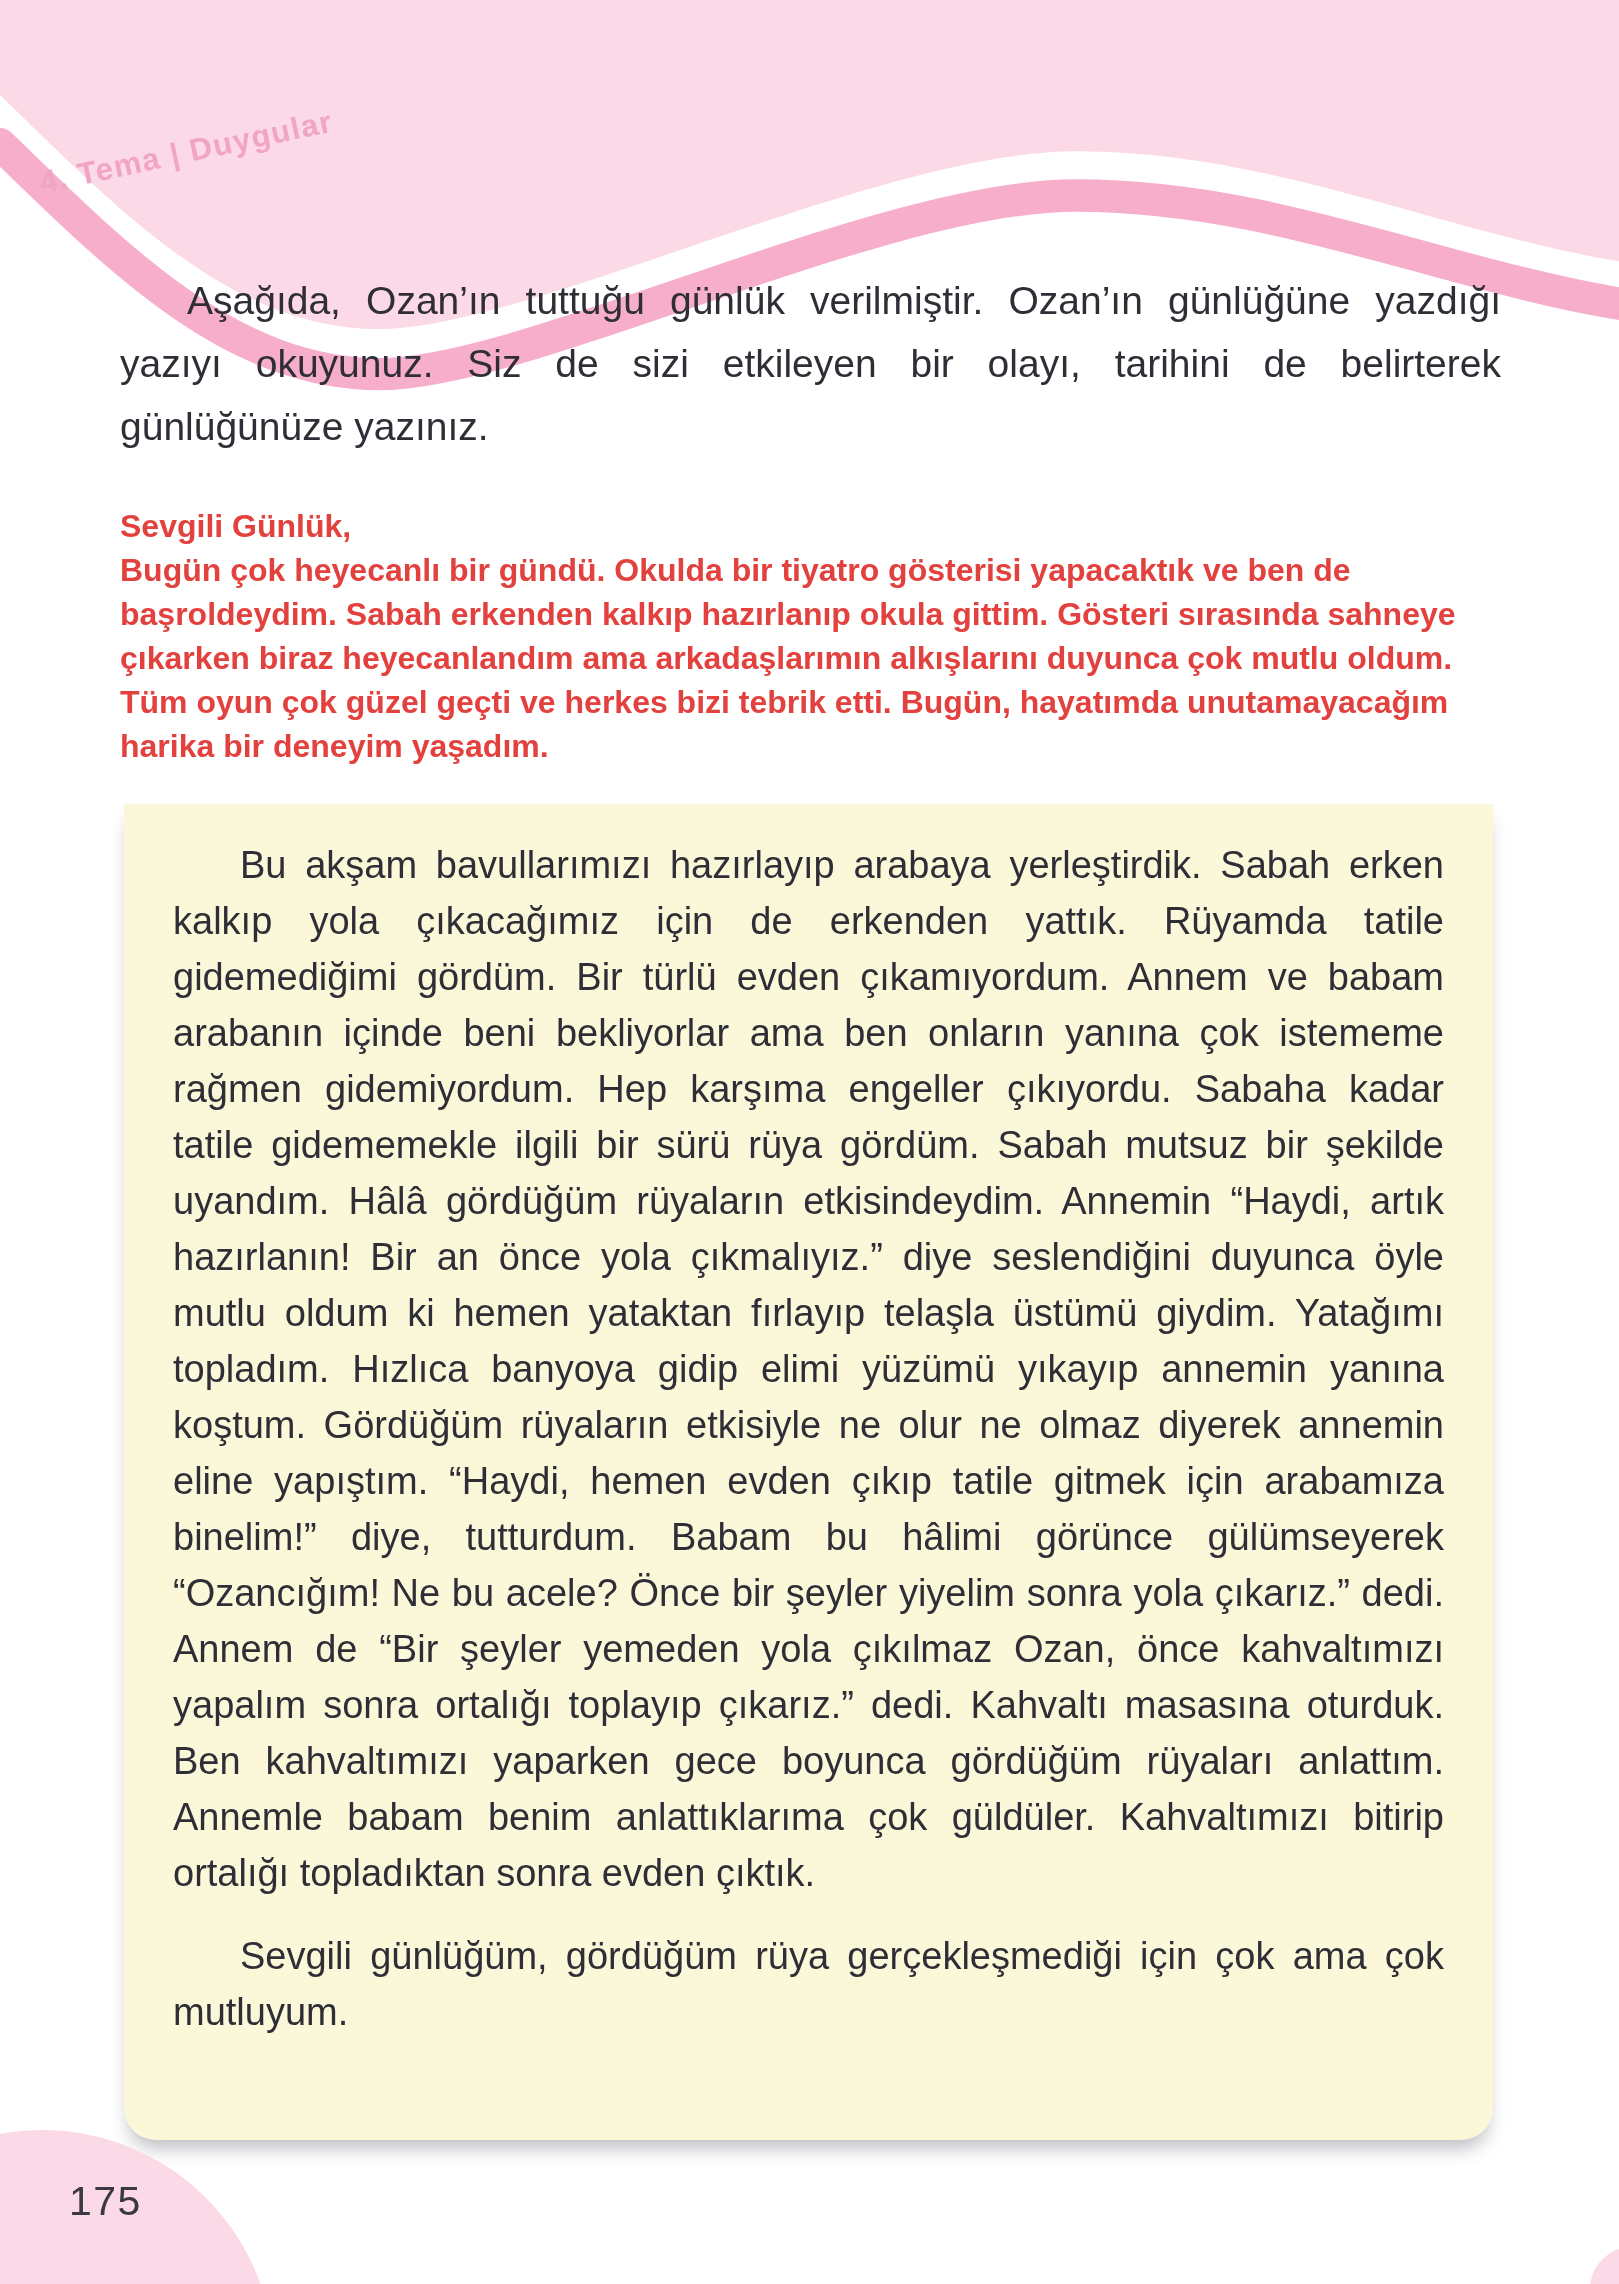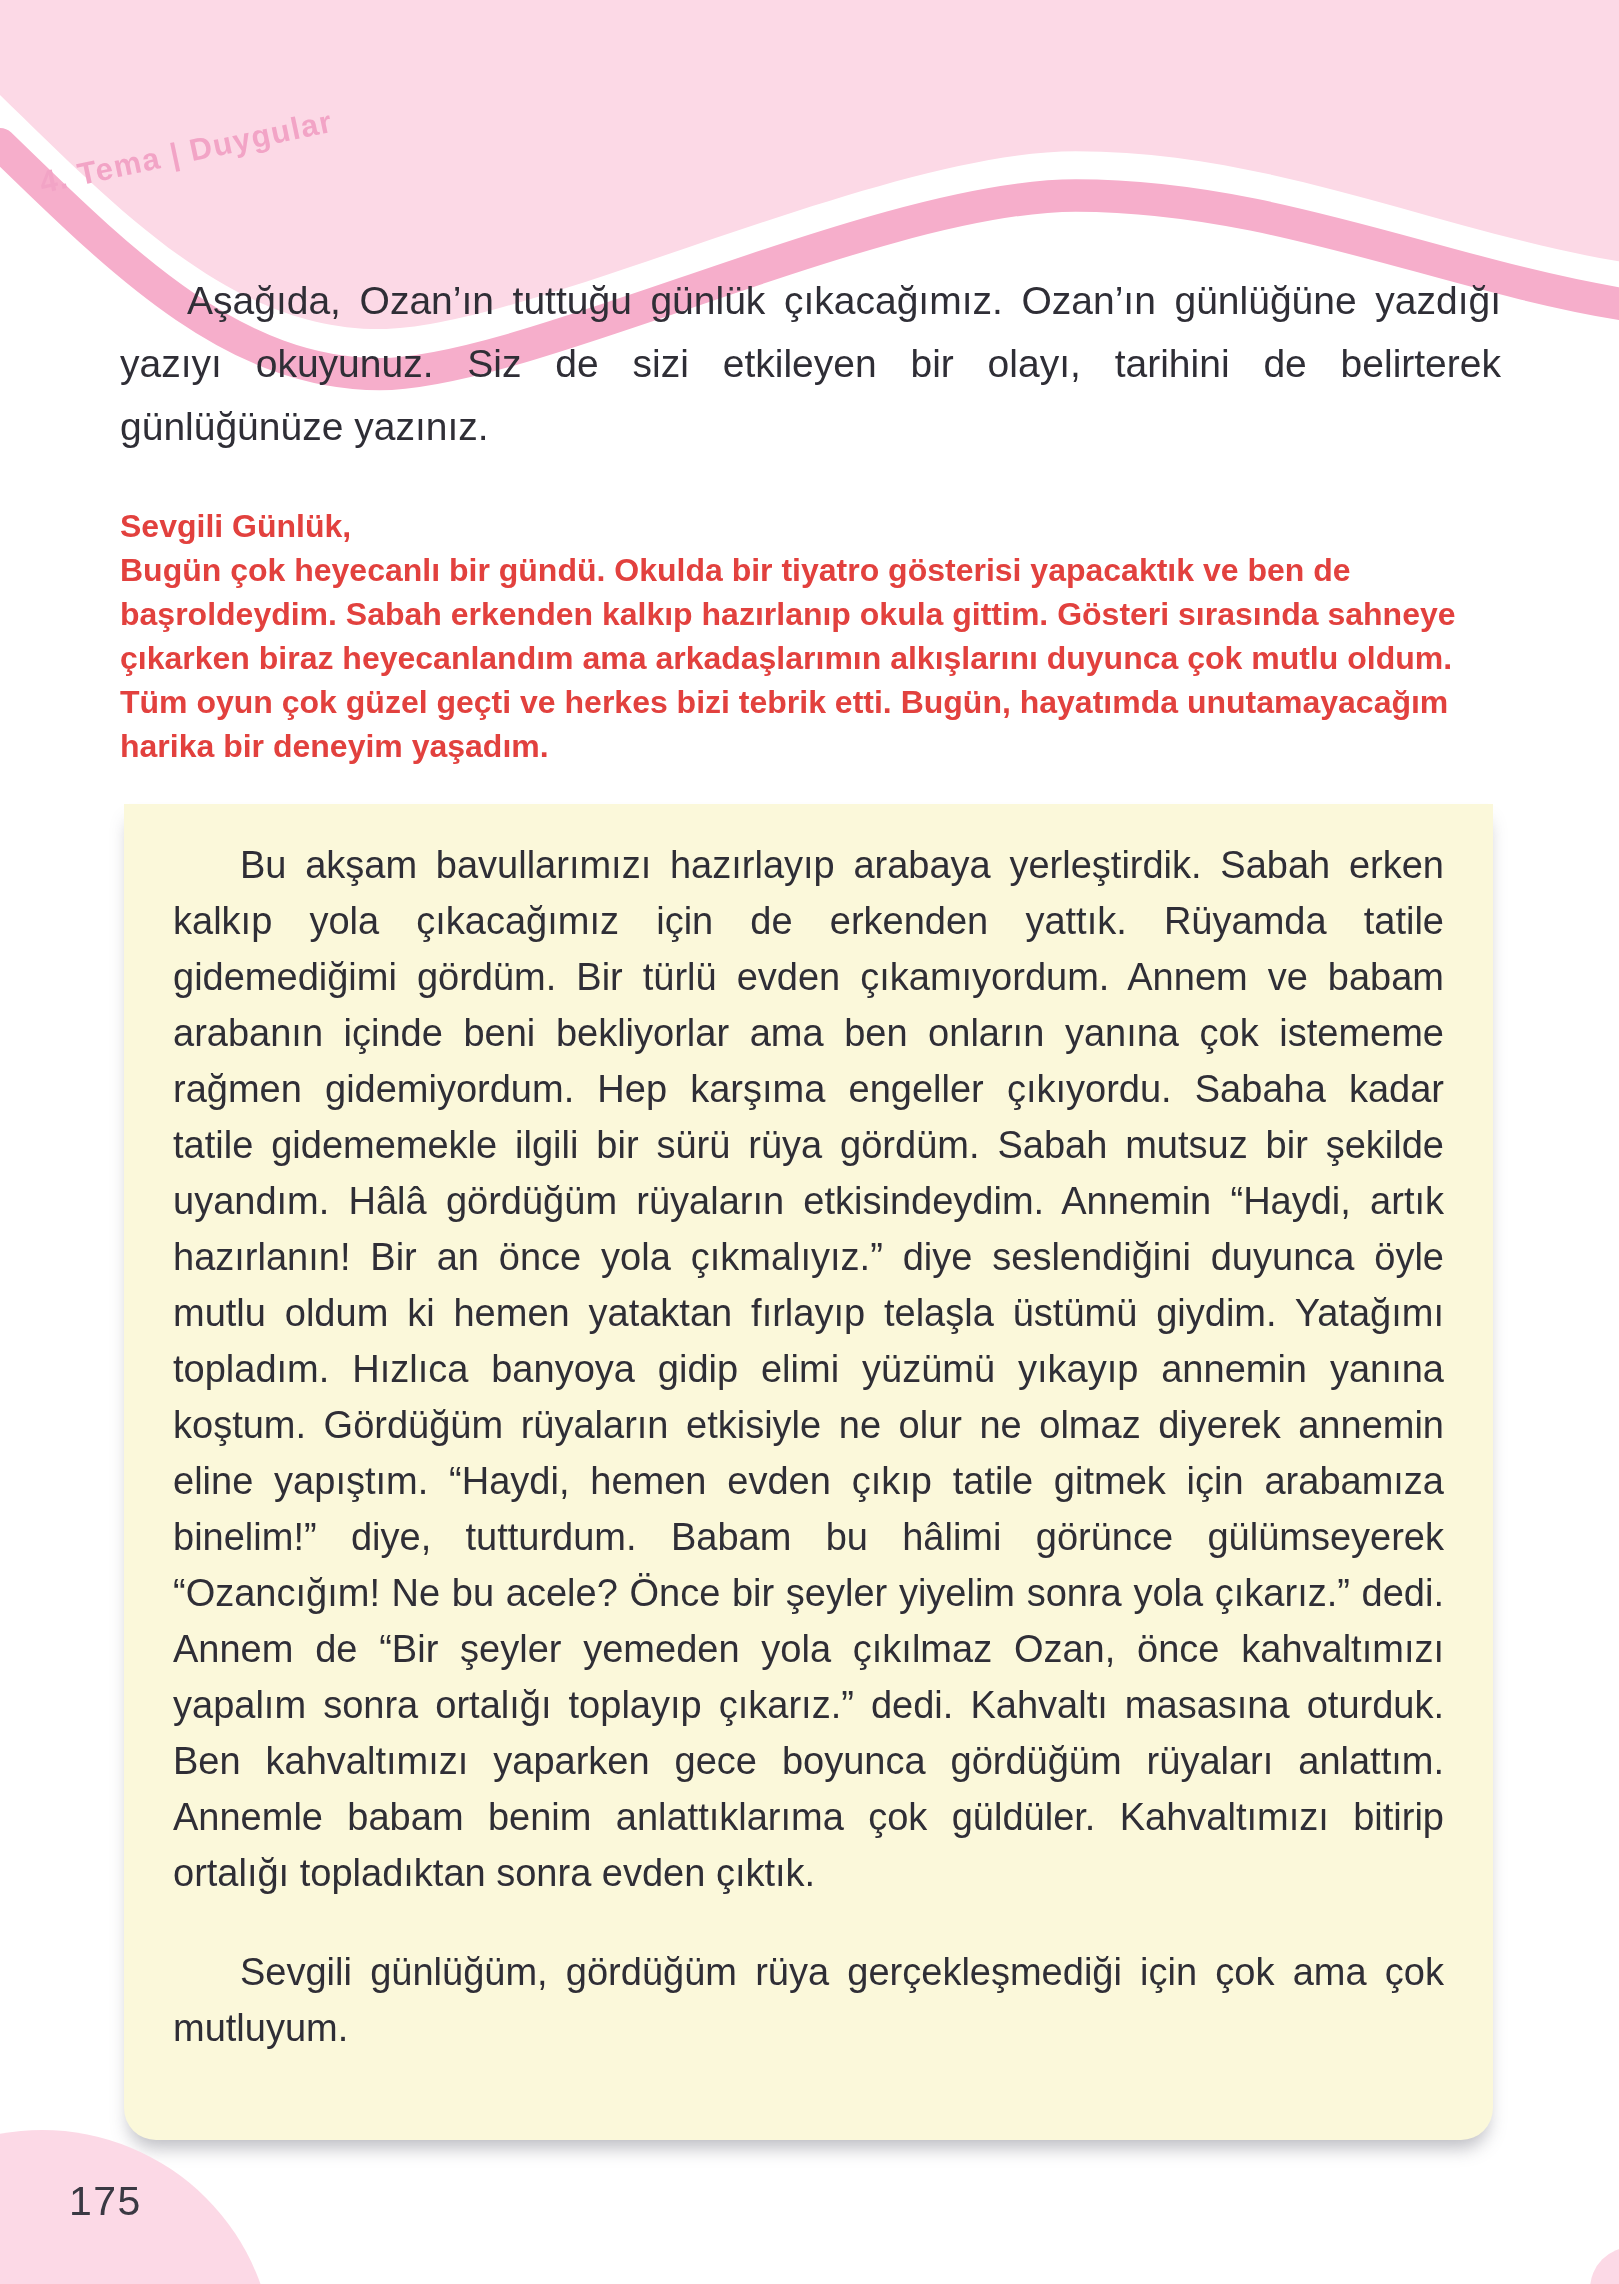--- a/index.html
+++ b/index.html
@@ -48,21 +48,21 @@
     border-radius:0 0 32px 32px;
     box-shadow:0 12.7px 18.3px -5.6px rgba(90,90,105,0.40);
     box-sizing:border-box;
     padding:33px 49px 0 49px;
   }
   .cream-box p{
     margin:0;
     font-size:38px;line-height:56px;color:var(--ink);
     text-align:justify;text-indent:67px;
   }
-  .cream-box p.second{margin-top:43px;}
+  .cream-box p.second{margin-top:27px;}
   .page-number-blob{
     position:absolute;left:-190px;top:2130px;width:464px;height:464px;
     border-radius:50%;
     background:var(--pink-light);
   }
   .page-number{
     position:absolute;left:69px;top:2178px;
     font-size:41px;color:var(--page-num-ink);
     letter-spacing:1.4px;
   }
@@ -77,21 +77,21 @@
 
 <div class="page">
 
   <svg class="header-wave" viewBox="0 0 2304 620" preserveAspectRatio="none" aria-hidden="true">
     <path style="fill:var(--pink-light)" d="M0,0 L2304,0 L2304,372 C2050,330 1810,215 1530,215 C1250,215 750,468 540,468 C330,468 170,300 0,135 Z"></path>
     <path style="fill:none;stroke:var(--pink-stripe);stroke-width:46;stroke-linecap:round" d="M0,205 C170,370 330,532 540,532 C750,532 1250,278 1530,278 C1810,278 2050,390 2304,432"></path>
   </svg>
 
   <div class="theme-label">4. Tema | Duygular</div>
 
-  <div class="intro">Aşağıda, Ozan’ın tuttuğu günlük çıkacağımız. Ozan’ın günlüğüne yazdığı yazıyı okuyunuz. Siz de sizi etkileyen bir olayı, tarihini de belirterek günlüğünüze yazınız.</div>
+  <div class="intro">Aşağıda, Ozan’ın tuttuğu günlük verilmiştir. Ozan’ın günlüğüne yazdığı yazıyı okuyunuz. Siz de sizi etkileyen bir olayı, tarihini de belirterek günlüğünüze yazınız.</div>
 
   <div class="red-block">
     <span class="salutation">Sevgili Günlük,</span>
     <span>Bugün çok heyecanlı bir gündü. Okulda bir tiyatro gösterisi yapacaktık ve ben de başroldeydim. Sabah erkenden kalkıp hazırlanıp okula gittim. Gösteri sırasında sahneye çıkarken biraz heyecanlandım ama arkadaşlarımın alkışlarını duyunca çok mutlu oldum. Tüm oyun çok güzel geçti ve herkes bizi tebrik etti. Bugün, hayatımda unutamayacağım harika bir deneyim yaşadım.</span>
   </div>
 
   <div class="cream-box">
     <p>Bu akşam bavullarımızı hazırlayıp arabaya yerleştirdik. Sabah erken kalkıp yola çıkacağımız için de erkenden yattık. Rüyamda tatile gidemediğimi gördüm. Bir türlü evden çıkamıyordum. Annem ve babam arabanın içinde beni bekliyorlar ama ben onların yanına çok istememe rağmen gidemiyordum. Hep karşıma engeller çıkıyordu. Sabaha kadar tatile gidememekle ilgili bir sürü rüya gördüm. Sabah mutsuz bir şekilde uyandım. Hâlâ gördüğüm rüyaların etkisindeydim. Annemin “Haydi, artık hazırlanın! Bir an önce yola çıkmalıyız.” diye seslendiğini duyunca öyle mutlu oldum ki hemen yataktan fırlayıp telaşla üstümü giydim. Yatağımı topladım. Hızlıca banyoya gidip elimi yüzümü yıkayıp annemin yanına koştum. Gördüğüm rüyaların etkisiyle ne olur ne olmaz diyerek annemin eline yapıştım. “Haydi, hemen evden çıkıp tatile gitmek için arabamıza binelim!” diye, tutturdum. Babam bu hâlimi görünce gülümseyerek “Ozancığım! Ne bu acele? Önce bir şeyler yiyelim sonra yola çıkarız.” dedi. Annem de “Bir şeyler yemeden yola çıkılmaz Ozan, önce kahvaltımızı yapalım sonra ortalığı toplayıp çıkarız.” dedi. Kahvaltı masasına oturduk. Ben kahvaltımızı yaparken gece boyunca gördüğüm rüyaları anlattım. Annemle babam benim anlattıklarıma çok güldüler. Kahvaltımızı bitirip ortalığı topladıktan sonra evden çıktık.</p>
     <p class="second">Sevgili günlüğüm, gördüğüm rüya gerçekleşmediği için çok ama çok mutluyum.</p>
   </div>

